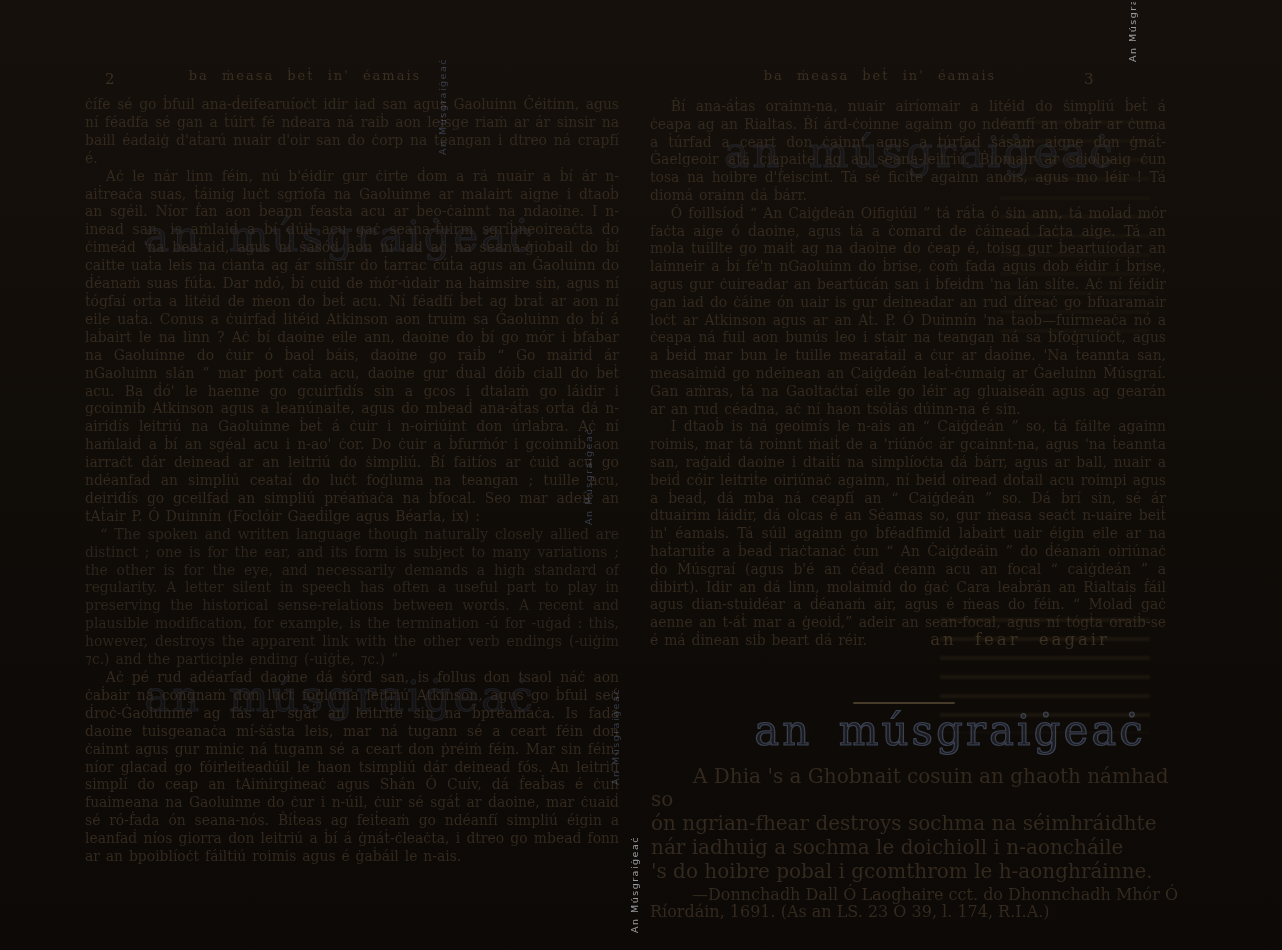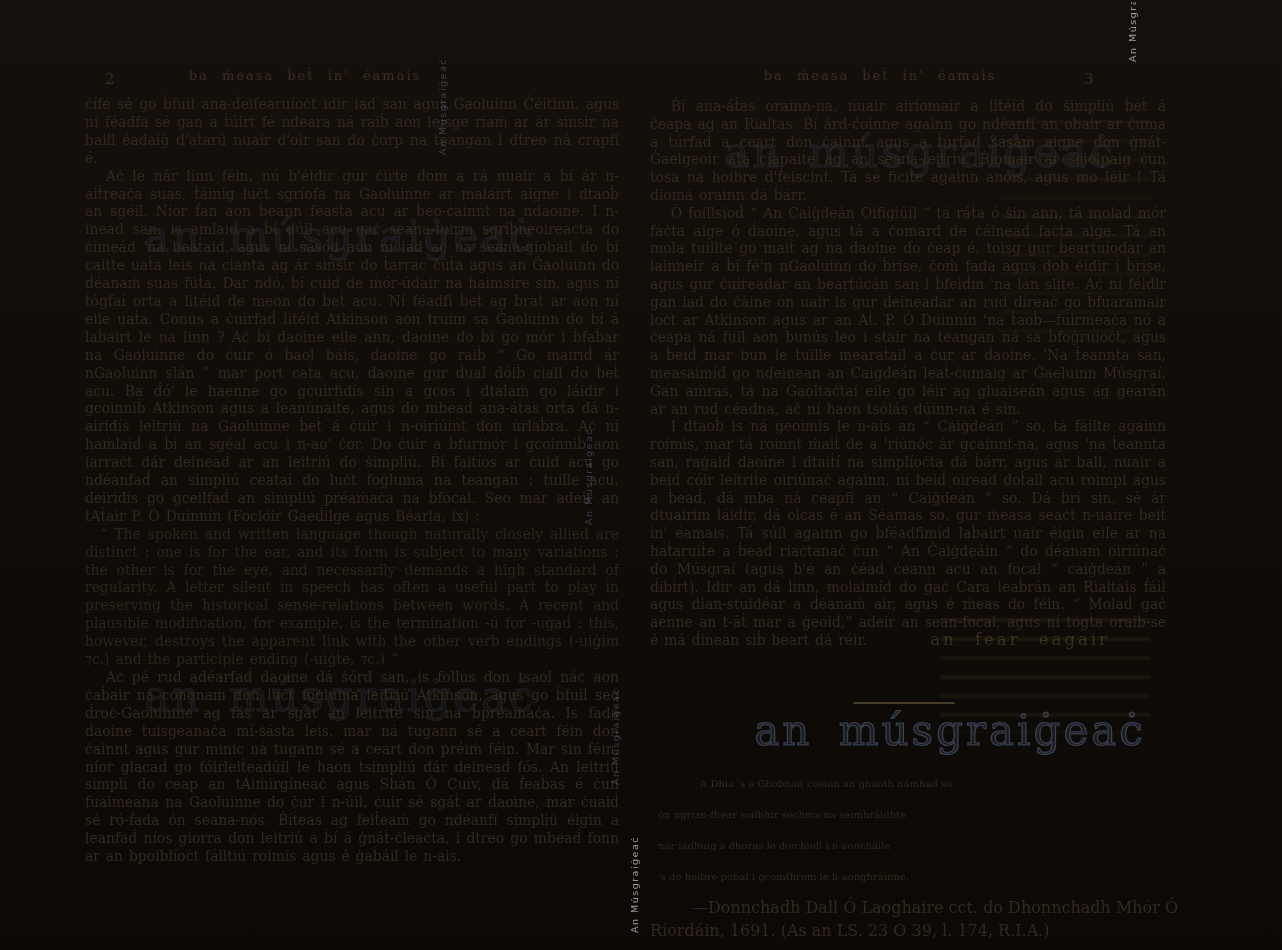--- a/index.html
+++ b/index.html
@@ -84,23 +84,23 @@
   p.indent{text-indent:1.5em;}
   p.en{text-indent:1.1em;color:#2c251c;}
 
   
   .signature{
     position:absolute;left:650px;top:630px;width:460px;text-align:right;
     font-size:16.5px;letter-spacing:3px;word-spacing:10px;color:#392d20;
   }
   .rule{position:absolute;left:853px;top:702px;width:102px;height:2px;background:#463a29;border-radius:1px;}
   .poem{position:absolute;left:650px;top:764px;width:530px;color:#33291e;}
-  .poem .line{font-size:10px;line-height:23px;margin:8px;}
+  .poem .line{font-size:20px;line-height:23px;margin:1px;}
   .poem .line.first{text-indent:42px;}
-  .poem .attrib{font-size:16px;line-height:23px;margin:3px 0 0 0;text-indent:42px;text-align:left;}
+  .poem .attrib{font-size:16px;line-height:17px;margin:3px 0 0 0;text-indent:42px;text-align:left;}
 
   
   .big-wm{
     position:absolute;text-align:center;white-space:nowrap;
     font-size:42px;letter-spacing:3px;word-spacing:10px;
     color:rgba(130,155,200,0.12);
     -webkit-text-stroke:1.2px rgba(120,145,195,0.38);
     pointer-events:none;
   }
   .big-wm.faint{color:rgba(130,155,200,0.06);-webkit-text-stroke:1px rgba(120,145,195,0.14);}
@@ -163,22 +163,22 @@
   </div>
 
   <div class="signature">an fear eagair</div>
 
   <div class="rule"></div>
 
   <div class="big-wm" style="left:700px;top:706px;width:500px;">an músgraiġeaċ</div>
 
   <div class="poem">
     <p class="line first">A Dhia 's a Ghobnait cosuin an ghaoth námhad so</p>
-    <p class="line">ón ngrian-fhear soilbhir sochma na séimhráidhte</p>
-    <p class="line">nár iadhuig a dhoras le doichioll i n-aoncháile</p>
+    <p class="line">ón ngrian-fhear destroys sochma na séimhráidhte</p>
+    <p class="line">nár iadhuig a sochma le doichioll i n-aoncháile</p>
     <p class="line">'s do hoibre pobal i gcomthrom le h-aonghráinne.</p>
     <p class="attrib">—Donnchadh Dall Ó Laoghaire cct. do Dhonnchadh Mhór Ó Ríordáin, 1691.  (As an LS. 23 O 39, l. 174, R.I.A.)</p>
   </div>
 
   <div class="bleed" style="left:940px;top:618px;width:210px;height:115px;"></div>
   <div class="bleed" style="left:1000px;top:120px;width:150px;height:220px;opacity:.55;"></div>
 
   <div class="vwm" style="left:629px;top:836px;">An Músgraiġeaċ</div>
   <div class="vwm onpaper" style="left:437px;top:58px;">An Músgraiġeaċ</div>
   <div class="vwm onpaper" style="left:583px;top:428px;">An Músgraiġeaċ</div>

